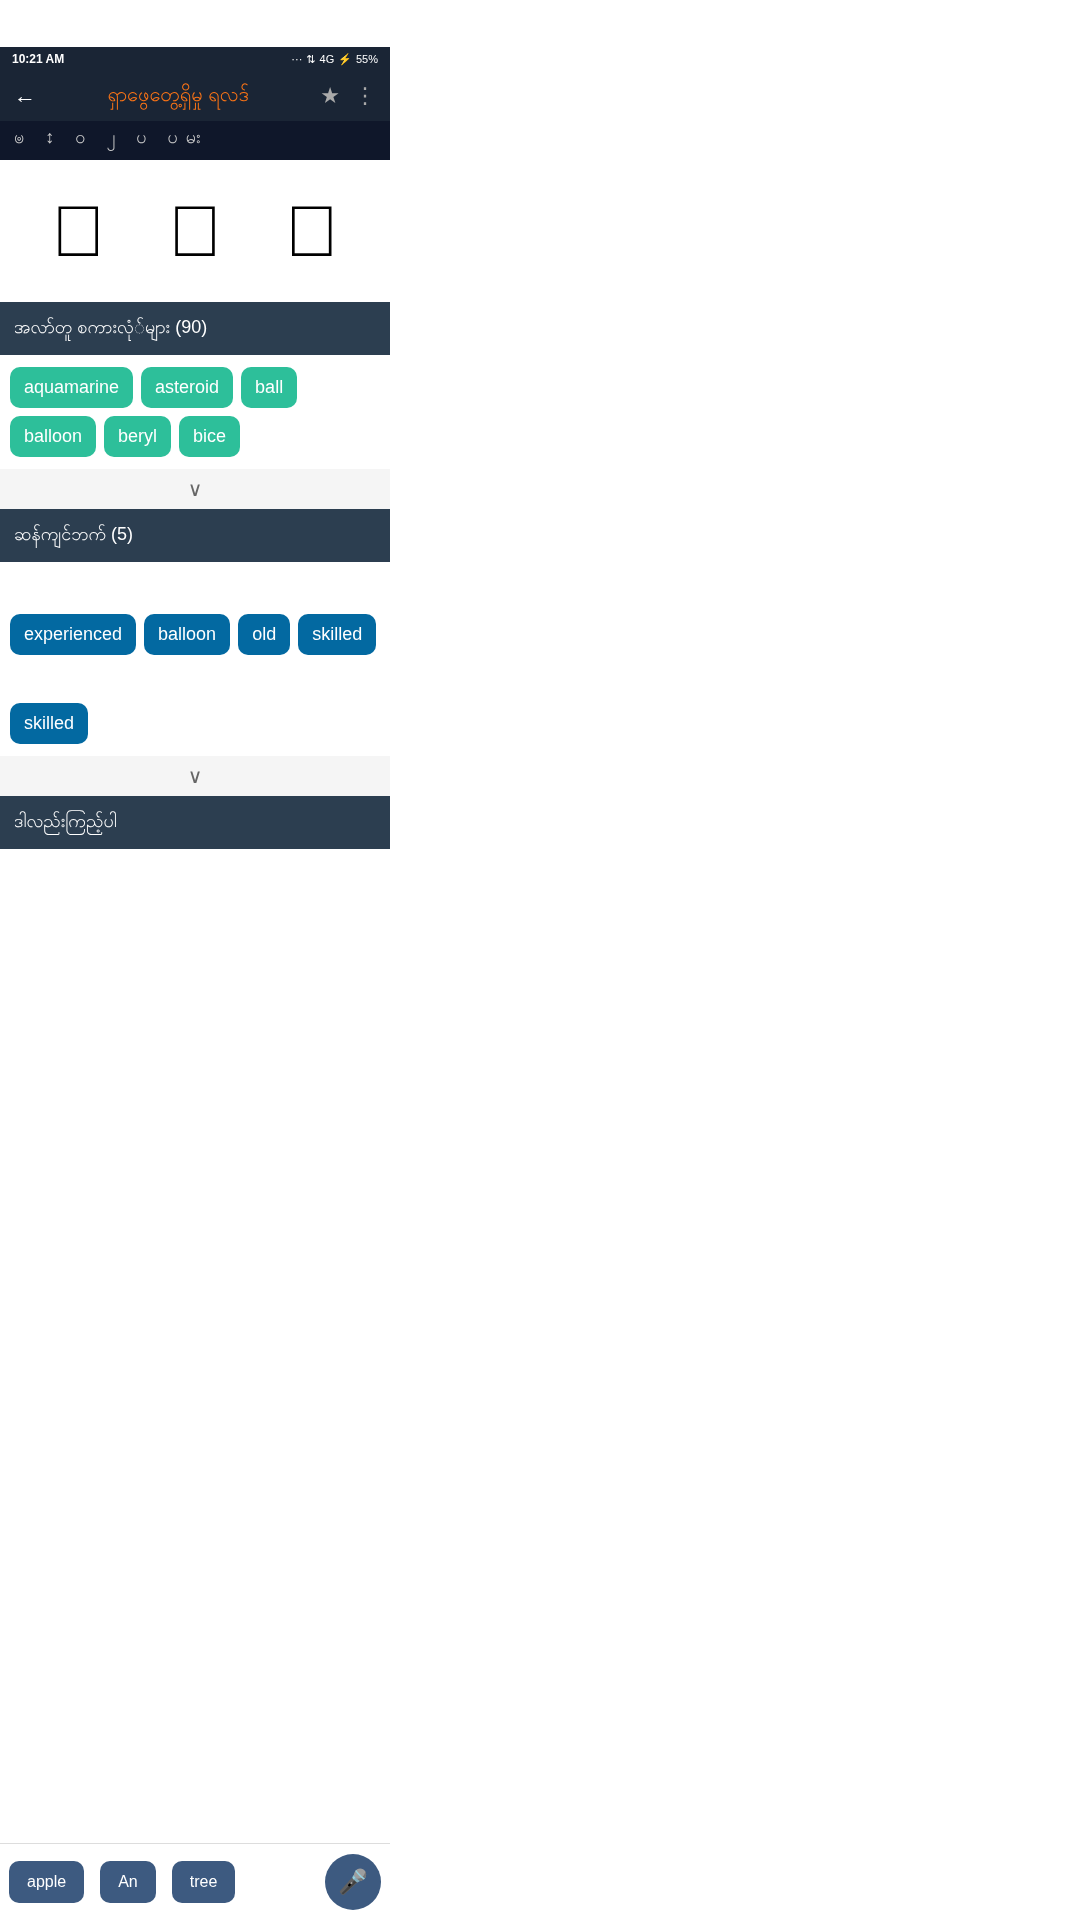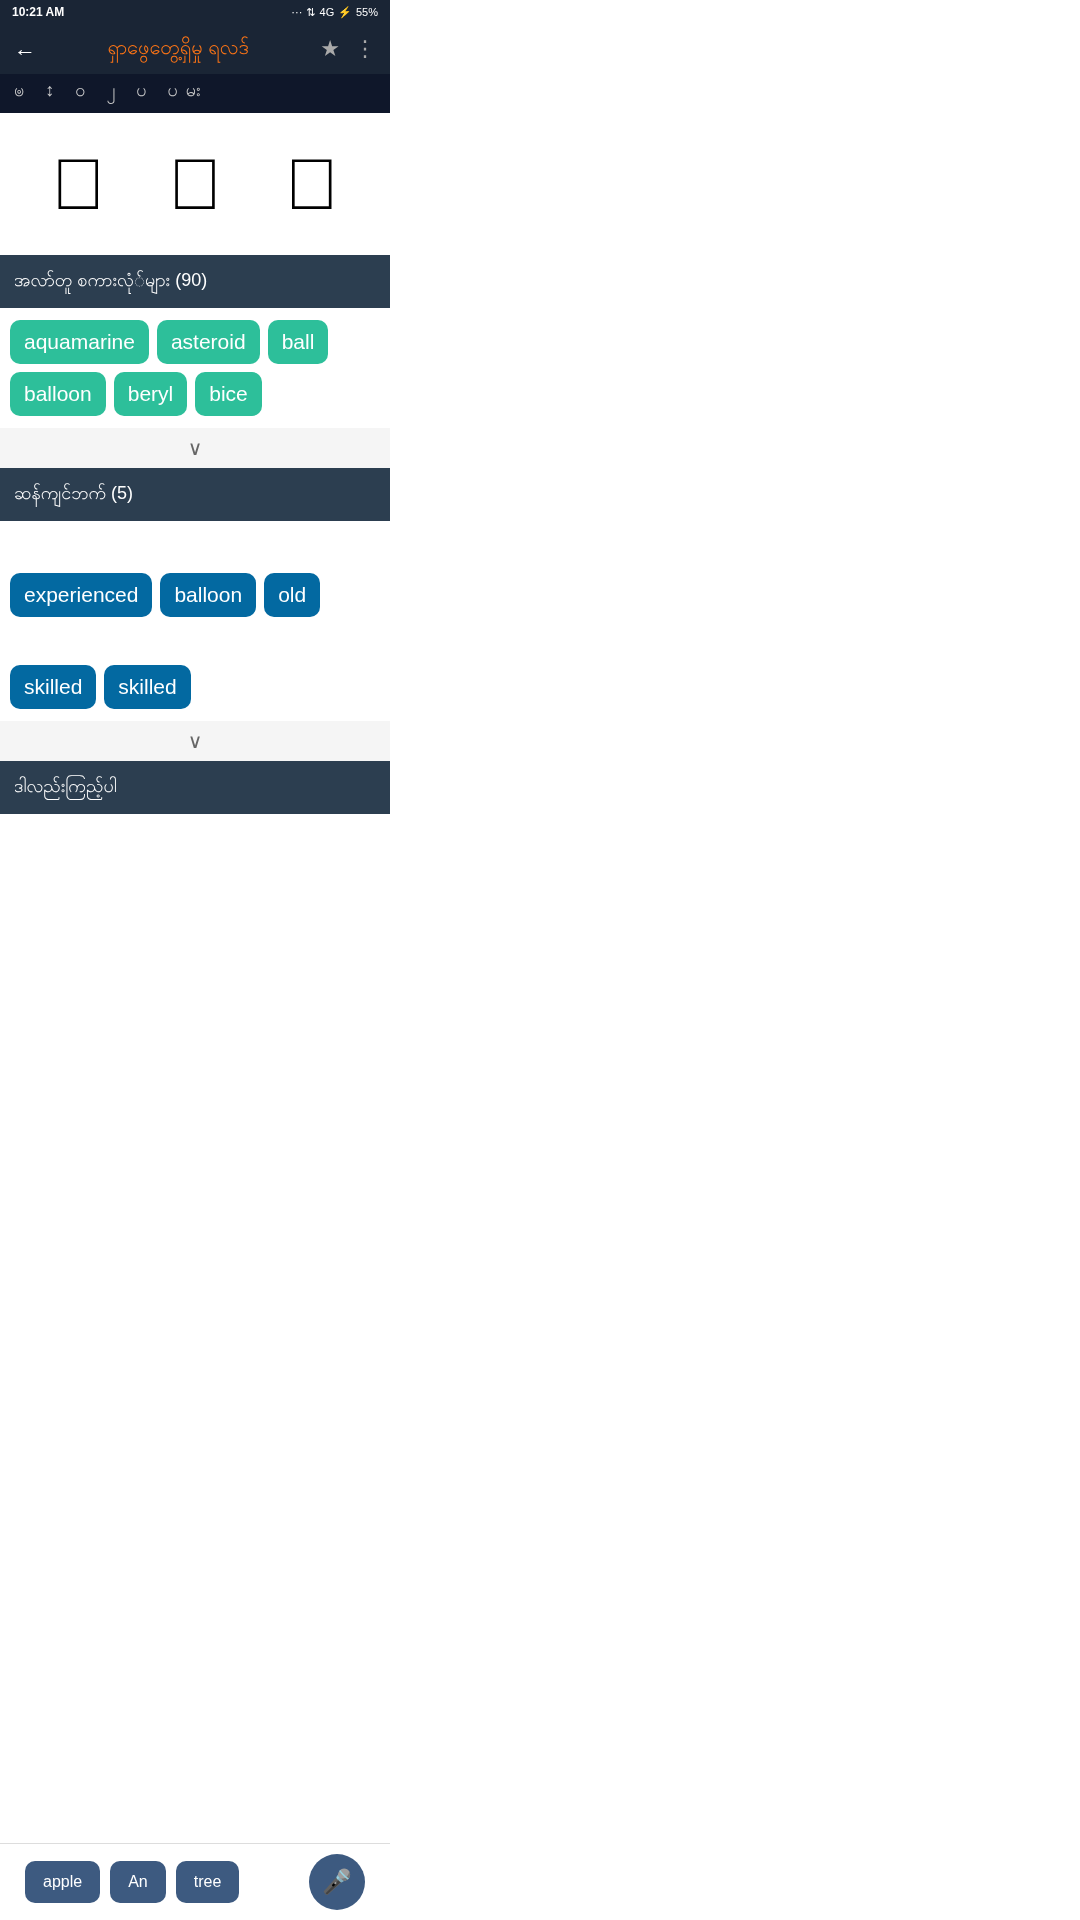--- a/index.html
+++ b/index.html
@@ -16,20 +16,21 @@
     
     .status-bar {
       background: #1a2535;
       color: #fff;
       display: flex;
       justify-content: space-between;
       align-items: center;
       padding: 4px 12px;
       font-size: 12px;
       height: 24px;
+      margin-top: 47px;
     }
     .status-left { font-weight: 600; }
     .status-right { display: flex; align-items: center; gap: 4px; font-size: 11px; }
 
     
     .header {
       background: #1a2535;
       color: #fff;
       display: flex;
       align-items: center;
@@ -92,21 +93,21 @@
       padding: 12px 10px;
       display: flex;
       flex-wrap: wrap;
       gap: 8px;
       background: #fff;
     }
 
     .tag {
       border-radius: 10px;
       padding: 10px 14px;
-      font-size: 21px;
+      font-size: 18px;
       color: #fff;
       cursor: pointer;
       font-weight: 500;
     }
     .tag-teal { background: #2dbf9a; }
     .tag-red { background: #0369a1; margin-top: 40px; }
     .tag-blue { background: #3d5a80; }
 
     
     .expand-row {
@@ -120,24 +121,24 @@
       color: #666;
     }
 
     
     .bottom-bar {
       position: fixed;
       bottom: 0;
       left: 0;
       width: 390px;
       background: #fff;
-      padding: 10px 25px;
-      display: flex;
-      align-items: center;
-      gap: 10px;
+      padding: 10px 9px;
+      display: flex;
+      align-items: center;
+      gap: 16px;
       border-top: 1px solid #ddd;
     }
     .bottom-tag {
       border-radius: 10px;
       padding: 12px 18px;
       font-size: 16px;
       color: #fff;
       cursor: pointer;
       font-weight: 500;
     }

